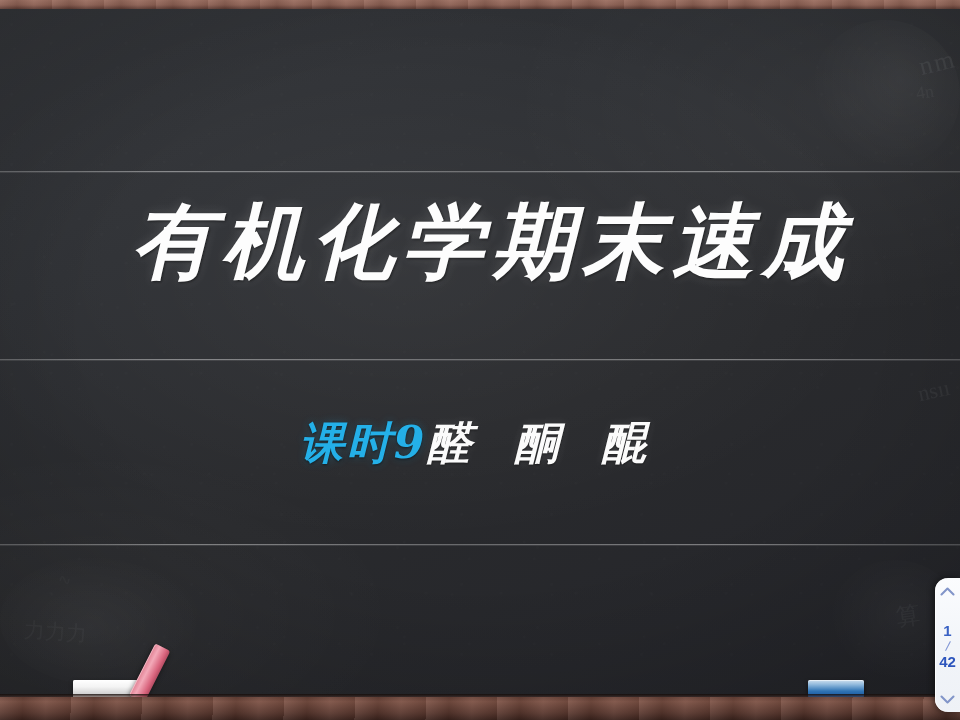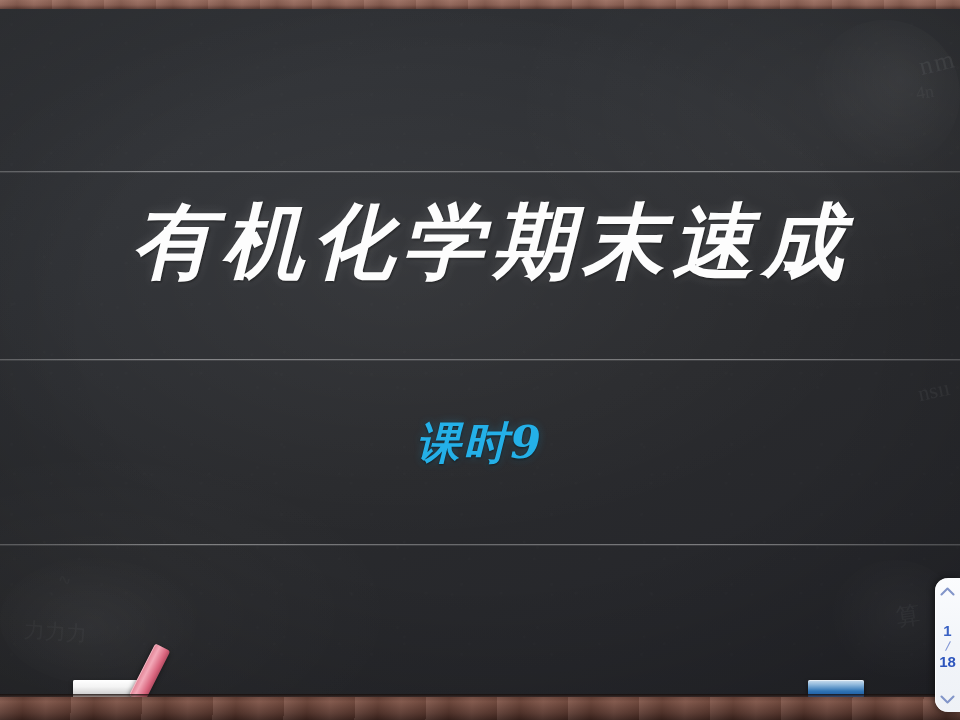--- a/index.html
+++ b/index.html
@@ -363,39 +363,40 @@
   <div class="ghost g-bl">力力力</div>
   <div class="ghost g-bl2">∿</div>
 
   <div class="vignette"></div>
 
 
   <h1 class="title-main">有机化学期末速成</h1>
 
   <div class="subtitle-row">
     <span class="sub-lesson">课时9</span>
+    <span class="sub-topic">醛 酮 醌</span>
   </div>
 
   <div class="chalk-white"></div>
   <div class="chalk-pink"></div>
   <div class="eraser-blue"></div>
 
   <div class="wood-top"></div>
   <div class="wood-bottom"></div>
 
   <div class="page-nav">
     <div class="pn-arrow">
       <svg width="15" height="9" viewBox="0 0 15 9" aria-hidden="true">
         <polyline points="1.5,7.5 7.5,1.5 13.5,7.5" fill="none" stroke="#8295c9" stroke-width="2.1" stroke-linecap="round" stroke-linejoin="round"></polyline>
       </svg>
     </div>
     <div class="pn-counter">
       <span class="pn-current">1</span>
       <span class="pn-sep">/</span>
-      <span class="pn-total">18</span>
+      <span class="pn-total">42</span>
     </div>
     <div class="pn-arrow">
       <svg width="15" height="9" viewBox="0 0 15 9" aria-hidden="true">
         <polyline points="1.5,1.5 7.5,7.5 13.5,1.5" fill="none" stroke="#8295c9" stroke-width="2.1" stroke-linecap="round" stroke-linejoin="round"></polyline>
       </svg>
     </div>
   </div>
 
 </div>
 

